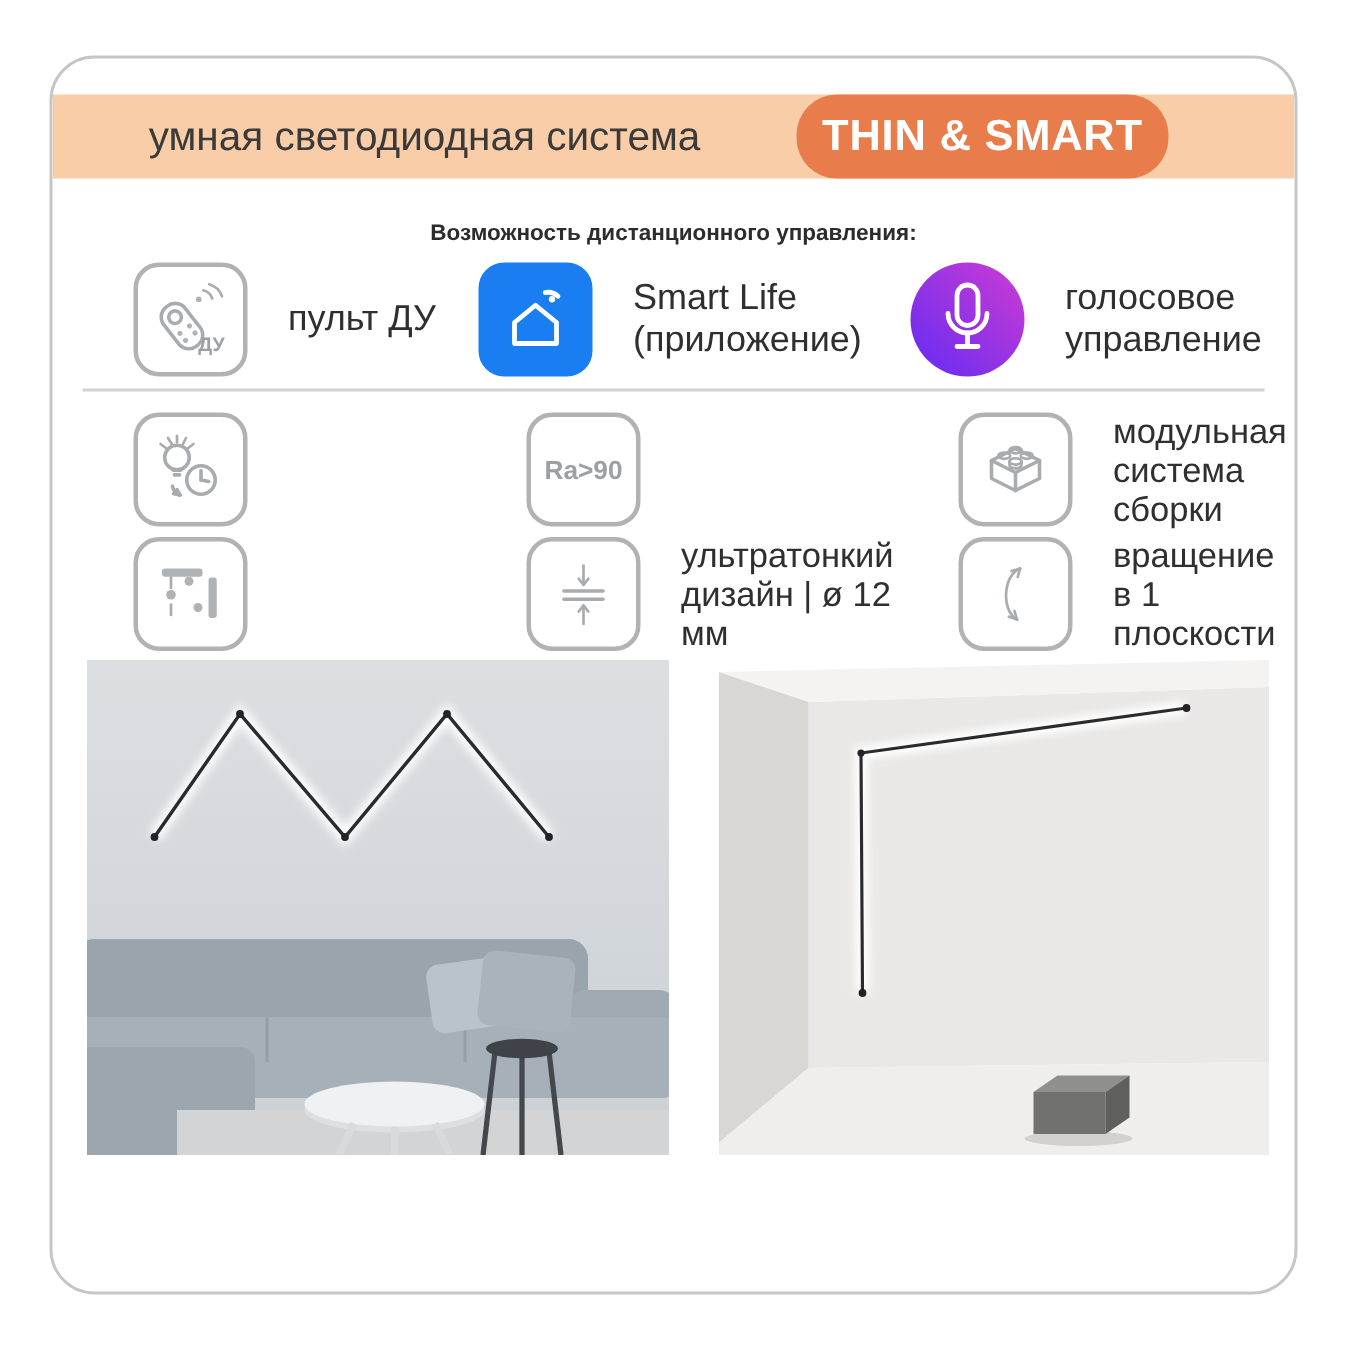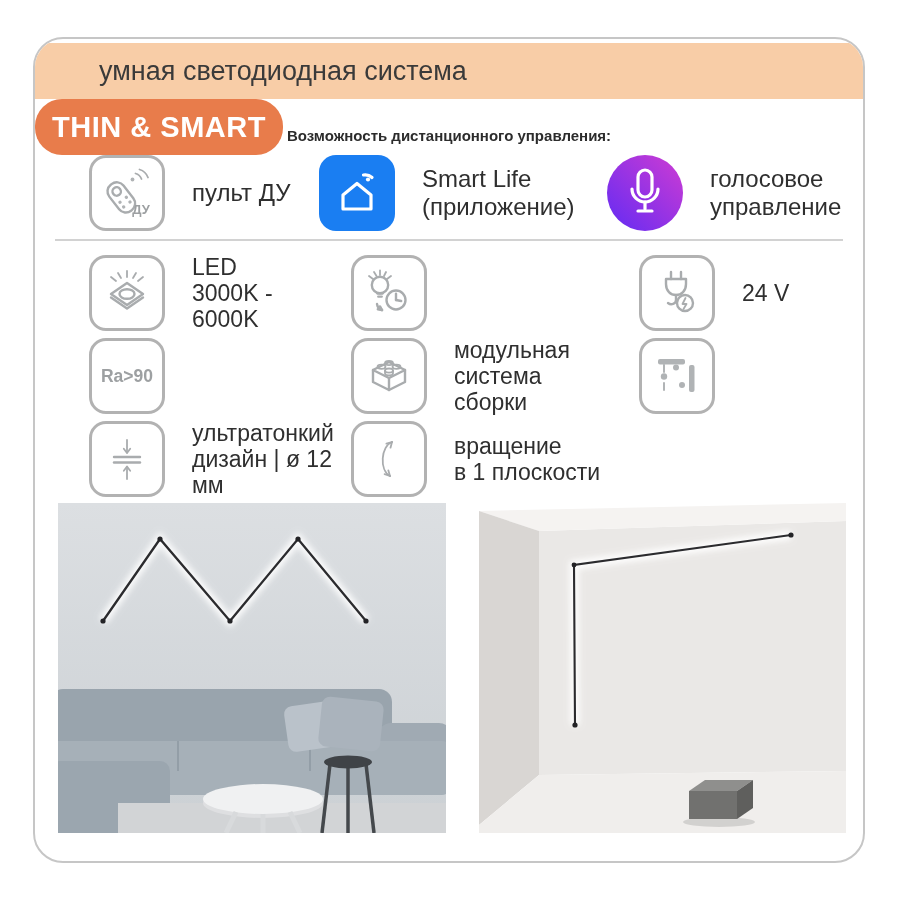--- a/index.html
+++ b/index.html
@@ -6,21 +6,21 @@
   body{
     width:900px;height:900px;position:relative;background:#ffffff;
     font-family:"Liberation Sans", sans-serif;color:#2f2f2f;overflow:hidden;
   }
   .card{
     position:absolute;left:33px;top:37px;width:832px;height:826px;
     background:#fff;border:2px solid #c6c6c6;border-radius:30px;
     box-sizing:border-box;overflow:hidden;
   }
   
-  .band{margin-top:4px;height:56px;display:flex;background:#f8cda7;flex-direction:column;}
+  .band{margin-top:24px;height:56px;display:flex;background:#f8cda7;}
   .band-title{width:496px;text-align:center;line-height:56px;font-size:27px;color:#3a3a3a;}
   .brand-box{width:248px;background:#e87c4b;color:#fff;font-weight:700;font-size:29px;
     text-align:center;line-height:56px;letter-spacing:.5px;border-radius:27px;}
   .band-tail{flex:1;}
   
   .section-title{margin-top:25px;height:24px;line-height:24px;text-align:center;
     font-size:15px;font-weight:600;color:#2c2c2c;}
   
   .controls,.grid{display:grid;grid-template-columns:262px 288px 1fr;padding:0 22px;}
   .controls{margin-top:7px;}
@@ -111,36 +111,20 @@
       <div class="clabel">голосовое
 управление</div>
     </div>
   </div>
 
   <div class="divider"></div>
 
   <div class="grid">
 
 
-    <div class="feature">
-      <div class="tile">
-        <svg class="ico" width="52" height="52" viewBox="0 0 52 52">
-          <line class="thin" x1="10" y1="10" x2="15" y2="14"></line>
-          <line class="thin" x1="17" y1="6" x2="20" y2="11"></line>
-          <line class="thin" x1="26" y1="4" x2="26" y2="10"></line>
-          <line class="thin" x1="35" y1="6" x2="32" y2="11"></line>
-          <line class="thin" x1="42" y1="10" x2="37" y2="14"></line>
-          <path d="M26,16 L42,27 L26,38 L10,27 Z"></path>
-          <path d="M42,30.5 L26,41.5 L10,30.5"></path>
-          <ellipse cx="26" cy="27" rx="7.5" ry="4.8"></ellipse>
-        </svg>
-      </div>
-      <div class="flabel">LED
-3000K - 6000K</div>
-    </div>
 
     <div class="feature">
       <div class="tile">
         <svg class="ico" width="52" height="52" viewBox="0 0 52 52">
           <line class="thin" x1="6" y1="9" x2="10" y2="12"></line>
           <line class="thin" x1="11" y1="5" x2="13.5" y2="9"></line>
           <line class="thin" x1="17" y1="3.5" x2="17" y2="8"></line>
           <line class="thin" x1="23" y1="5" x2="21" y2="9"></line>
           <line class="thin" x1="28" y1="9" x2="24" y2="12"></line>
           <circle cx="17" cy="18" r="8.2"></circle>
@@ -149,33 +133,20 @@
           <path d="M19,43 a7.5,7.5 0 0 1 -5,-6"></path>
           <path d="M19,43 L14.8,42.2"></path>
             <path d="M19,43 L17,39.4"></path>
           <circle class="wipe" cx="33" cy="33" r="9.5"></circle>
           <line x1="33" y1="33" x2="33" y2="26.8"></line>
           <line x1="33" y1="33" x2="38.2" y2="34"></line>
         </svg>
       </div>
     </div>
 
-    <div class="feature">
-      <div class="tile">
-        <svg class="ico" width="52" height="52" viewBox="0 0 52 52">
-          <line x1="20" y1="5" x2="20" y2="12"></line>
-          <line x1="30" y1="5" x2="30" y2="12"></line>
-          <path d="M15,12 h20 v5 c0,7 -4.5,11 -10,11 c-5.5,0 -10,-4 -10,-11 z"></path>
-          <path d="M25,28 v5 c0,4 -5,5.5 -8,3"></path>
-          <circle class="wipe" cx="34" cy="36" r="8"></circle>
-          <polyline class="thin" points="34.5,31 31.5,37 35.5,37 32.5,42"></polyline>
-        </svg>
-      </div>
-      <div class="flabel">24 V</div>
-    </div>
 
     <div class="feature">
       <div class="tile">
         <svg class="ico" width="60" height="52" viewBox="0 0 60 52">
           <text x="30" y="32" font-size="17.5" text-anchor="middle">Ra&gt;90</text>
         </svg>
       </div>
     </div>
 
     <div class="feature">

